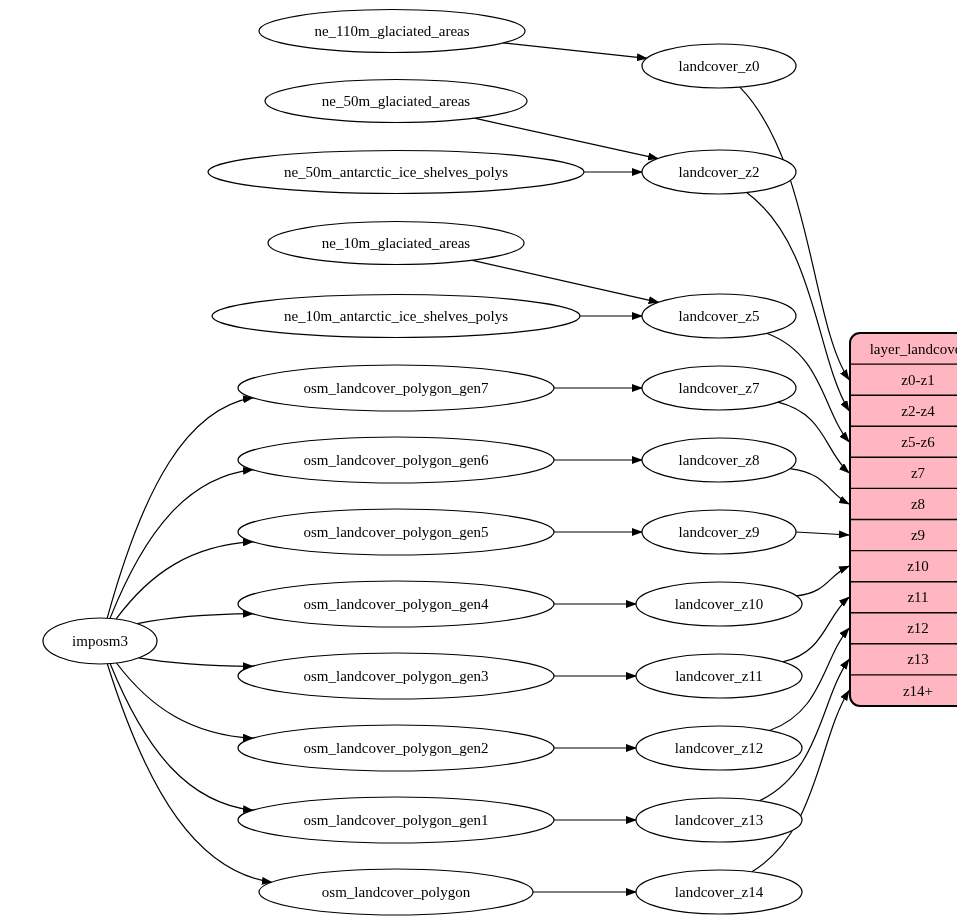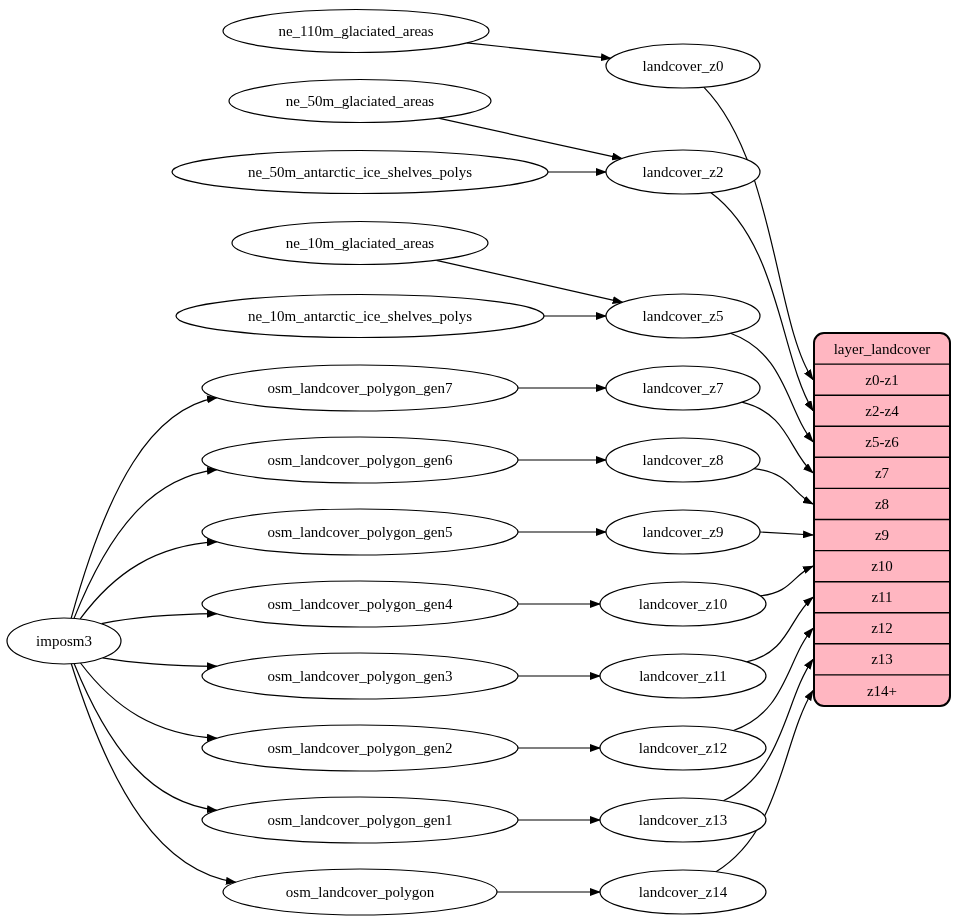--- a/index.html
+++ b/index.html
@@ -6,20 +6,21 @@
     margin: 0;
     padding: 0;
     background: #ffffff;
   }
   .stage {
     position: relative;
     width: 826px;
     height: 923px;
     background: #ffffff;
     font-family: "Liberation Serif", "DejaVu Serif", serif;
+    margin-left: 36px;
   }
   svg { display: block; }
   .edge {
     fill: none;
     stroke: #000000;
     stroke-width: 1.2px;
   }
   .node-ellipse {
     fill: #ffffff;
     stroke: #000000;

